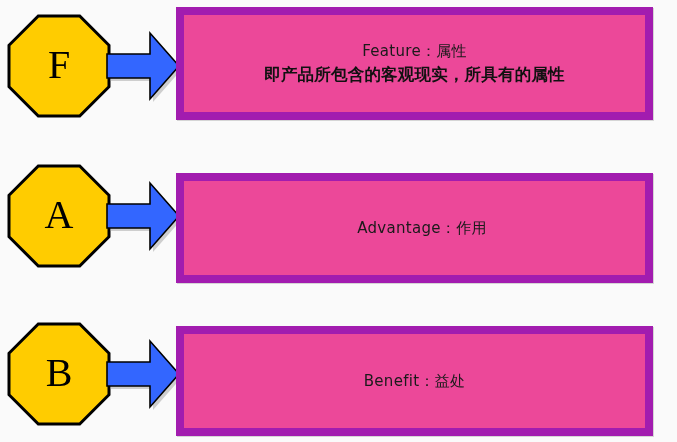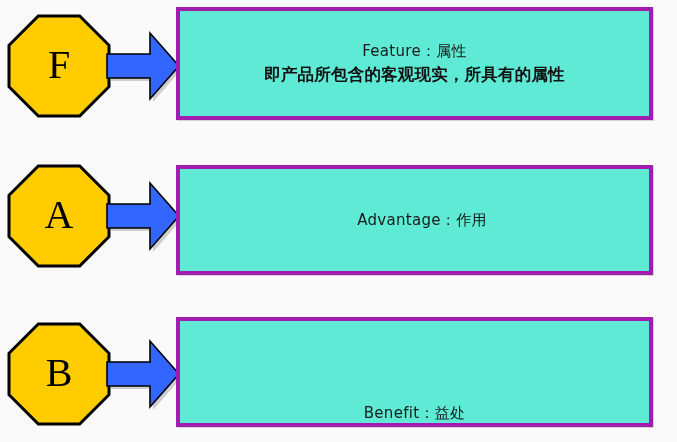--- a/index.html
+++ b/index.html
@@ -75,32 +75,32 @@
     width: 78px;
     height: 72px;
     overflow: visible;
   }
 
   
   .textbox {
     position: absolute;
     left: 176px;
     width: 477px;
-    background: #5eead4;
-    border: 4px solid #a21caf;
+    background: #ec4899;
+    border: 8px solid #a21caf;
     box-sizing: border-box;
     box-shadow: 1px 1px 0 rgba(120,120,120,0.28);
     display: flex;
     flex-direction: column;
     align-items: center;
     justify-content: center;
   }
   .tb-0 { top: 2px; height: 113px; }
-  .tb-1 { top: 10px; height: 110px; padding-left: 15px; }
-  .tb-2 { top: 4px; height: 110px; justify-content: flex-end; }
+  .tb-1 { top: 18px; height: 110px; padding-left: 15px; }
+  .tb-2 { top: 13px; height: 110px; }
 
   .tb-title {
     font-family: "DejaVu Sans", sans-serif;
     font-size: 15px;
     color: #1a1a1a;
     letter-spacing: 0.3px;
     line-height: 20px;
     white-space: nowrap;
   }
   .tb-desc {

